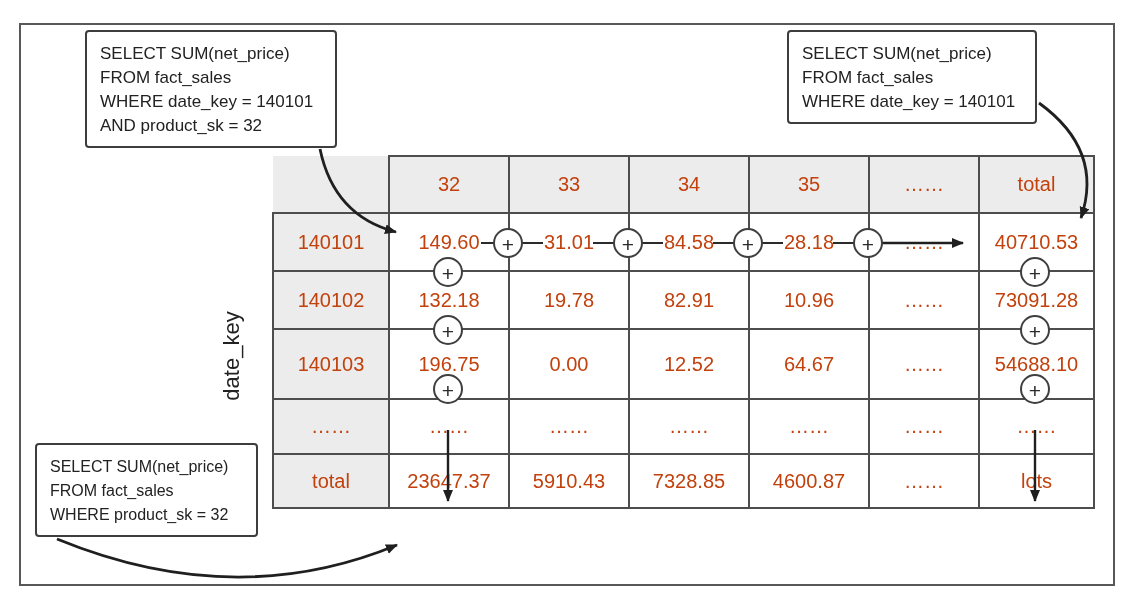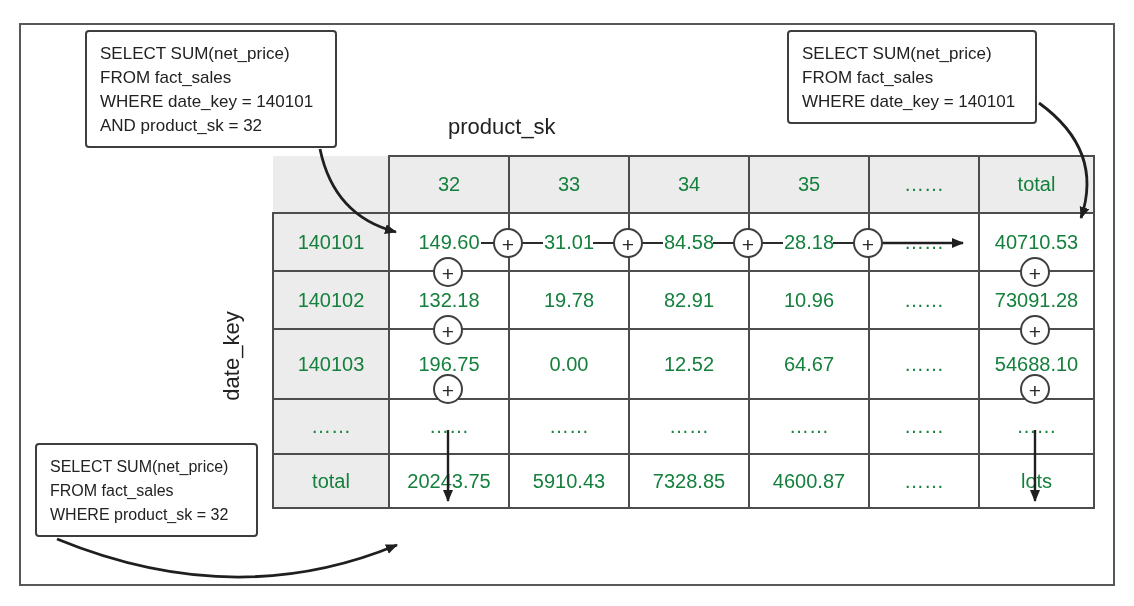--- a/index.html
+++ b/index.html
@@ -23,21 +23,21 @@
   .callout.tr{left:787px; top:30px;  width:250px; height:94px;}
   .callout.bl{left:35px;  top:443px; width:223px; height:94px; font-size:16px;}
   
   .axis-label{position:absolute; font-size:22px; color:#222; z-index:2; white-space:nowrap;}
   .axis-cols{left:448px; top:114px;}
   .axis-rows{left:232px; top:356px; transform:translate(-50%,-50%) rotate(-90deg);}
   
   table.cube{
     position:absolute; left:272px; top:155px; z-index:2;
     border-collapse:collapse; table-layout:fixed; width:821px;
-    font-size:20px; color:#15803d;
+    font-size:20px; color:#c2410c;
   }
   table.cube td{
     border:2px solid #4d4d4d; text-align:center; vertical-align:middle;
     padding:0; overflow:hidden;
   }
   table.cube td.corner{border:none; background:transparent;}
   table.cube tr.head td{background:#ececec;}
   table.cube td.rowhead{background:#ececec;}
   table.cube tr:nth-child(1){height:57px;}
   table.cube tr:nth-child(2){height:58px;}
@@ -74,21 +74,20 @@
     <div>SELECT SUM(net_price)</div>
     <div>FROM fact_sales</div>
     <div>WHERE date_key = 140101</div>
   </div>
   <div class="callout bl">
     <div>SELECT SUM(net_price)</div>
     <div>FROM fact_sales</div>
     <div>WHERE product_sk = 32</div>
   </div>
 
-  <div class="axis-label axis-cols">product_sk</div>
   <div class="axis-label axis-rows">date_key</div>
 
   <table class="cube">
     <colgroup>
       <col style="width:116px">
         <col style="width:120px">
         <col style="width:120px">
       <col style="width:120px">
         <col style="width:120px">
         <col style="width:110px">
@@ -135,21 +134,21 @@
       <td class="rowhead">……</td>
       <td>……</td>
       <td>……</td>
       <td>……</td>
       <td>……</td>
       <td>……</td>
       <td>……</td>
     </tr>
     <tr>
       <td class="rowhead">total</td>
-      <td>20243.75</td>
+      <td>23647.37</td>
       <td>5910.43</td>
       <td>7328.85</td>
       <td>4600.87</td>
       <td>……</td>
       <td>lots</td>
     </tr>
   </tbody>
     </table>
 
   <svg class="overlay" width="1134" height="606" viewBox="0 0 1134 606">

